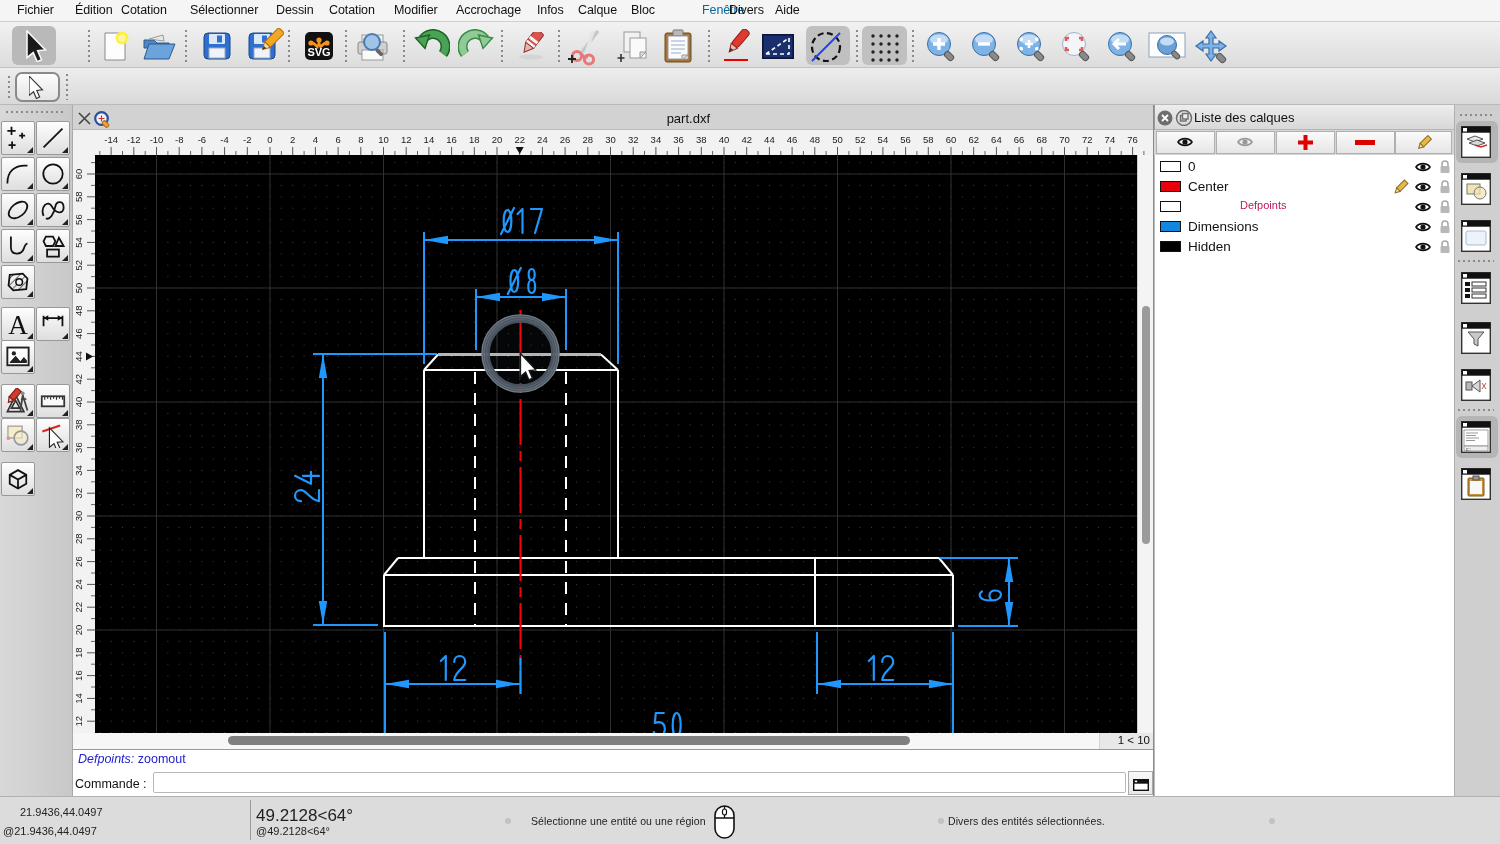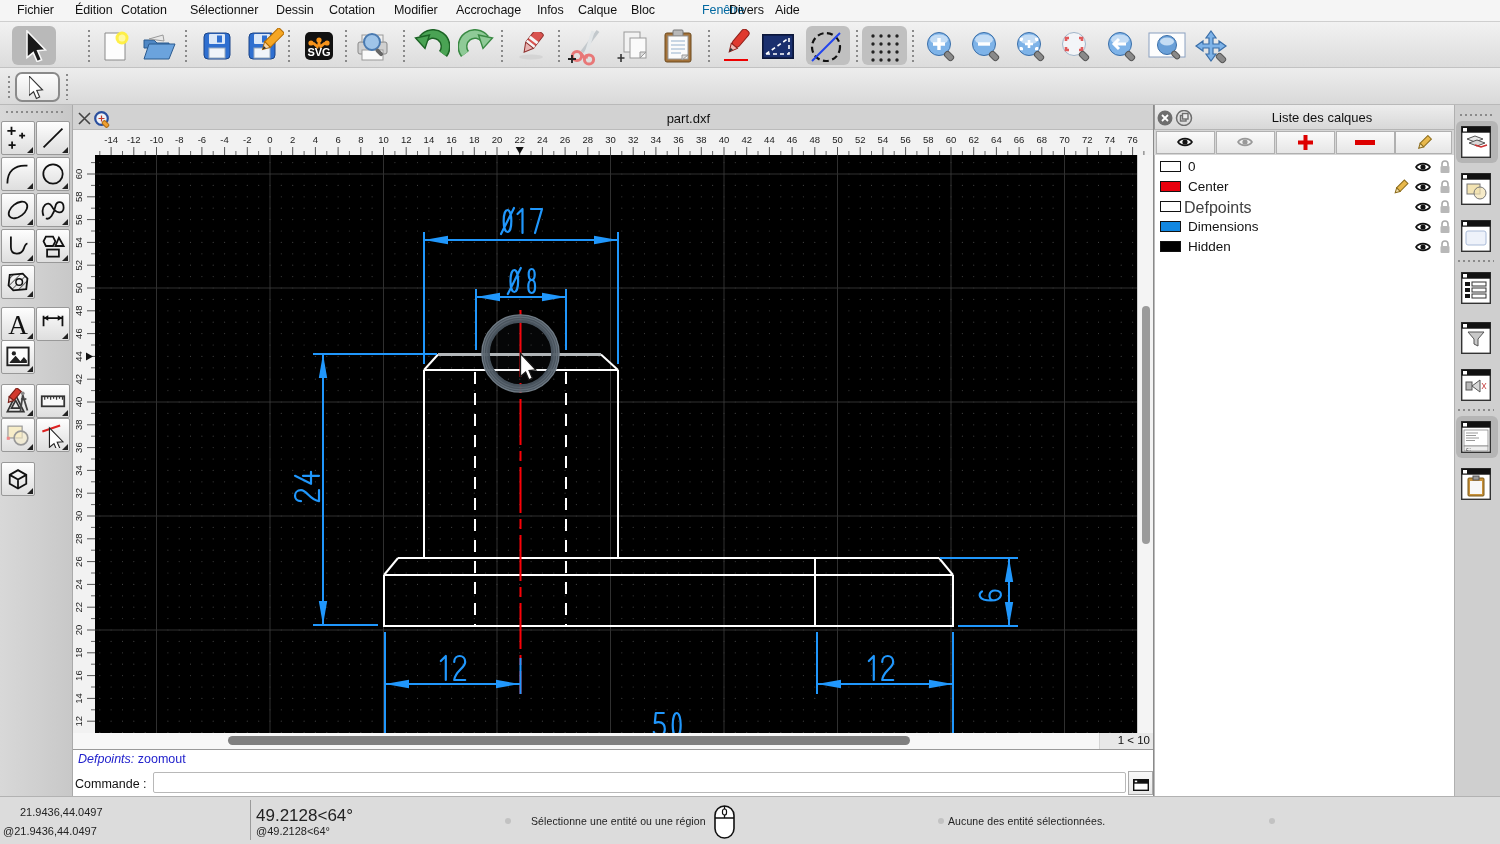--- a/index.html
+++ b/index.html
@@ -709,21 +709,21 @@
 <rect x="1.8" y="1.6" width="2.4" height="1.6" fill="#fff"></rect>
     </svg>
 <div class="abs" style="left:1154px;top:105px;width:300px;height:25px;background:linear-gradient(#ededed,#d8d8d8);border-bottom:1px solid #b5b5b5;border-left:1px solid #999"></div>
 <svg class="abs" style="left:1157px;top:110px" width="36" height="16" viewBox="0 0 36 16">
 <circle cx="8" cy="8" r="7.5" fill="#6e6e6e"></circle>
       <path d="M5,5 l6,6 M11,5 l-6,6" stroke="#fff" stroke-width="1.8"></path>
 <circle cx="27" cy="8" r="7.5" fill="none" stroke="#6e6e6e" stroke-width="1.5"></circle>
       <rect x="23.5" y="5.5" width="5.5" height="5.5" fill="none" stroke="#6e6e6e" stroke-width="1.4"></rect>
       <rect x="25.5" y="3.5" width="5.5" height="5.5" fill="#ededed" stroke="#6e6e6e" stroke-width="1.4"></rect>
     </svg>
-<div class="abs" style="left:1194px;top:110px;width:256px;font-size:13px;text-align:center;color:#111">Liste des calques</div>
+<div class="abs" style="left:1194px;top:110px;width:256px;font-size:13px;color:#111">Liste des calques</div>
 <div class="abs" style="left:1156px;top:131px;width:59px;height:23px;background:linear-gradient(#fafafa,#e6e6e6);border:1px solid #b0b0b0"></div>
 <div class="abs" style="left:1216px;top:131px;width:59px;height:23px;background:linear-gradient(#fafafa,#e6e6e6);border:1px solid #b0b0b0"></div>
 <div class="abs" style="left:1276px;top:131px;width:59px;height:23px;background:linear-gradient(#fafafa,#e6e6e6);border:1px solid #b0b0b0"></div>
 <div class="abs" style="left:1336px;top:131px;width:59px;height:23px;background:linear-gradient(#fafafa,#e6e6e6);border:1px solid #b0b0b0"></div>
 <div class="abs" style="left:1395px;top:131px;width:57px;height:23px;background:linear-gradient(#fafafa,#e6e6e6);border:1px solid #b0b0b0"></div>
 <svg class="abs" style="left:1177px;top:136px" width="16" height="12" viewBox="0 0 16 12">
       <path d="M1,6 C4,1.5 12,1.5 15,6 C12,10.5 4,10.5 1,6 Z" fill="none" stroke="#111" stroke-width="1.6"></path>
       <circle cx="8" cy="6" r="2.6" fill="#111"></circle>
     </svg>
 <svg class="abs" style="left:1237px;top:136px" width="16" height="12" viewBox="0 0 16 12">
@@ -763,21 +763,21 @@
 <path d="M3,6 V4 a3,3 0 0 1 6,0 V6" fill="none" stroke="#aaa" stroke-width="1.6"></path>
       <rect x="1.5" y="6" width="9" height="7" rx="1" fill="#b8b8b8"></rect>
     </svg>
 <svg class="abs" style="left:1392px;top:179px" width="17" height="17" viewBox="0 0 17 17">
 <g transform="rotate(45 8.5 8.5)">
         <rect x="6" y="0.5" width="5" height="11" fill="#e8b84b" stroke="#8a6a1a"></rect>
         <path d="M6,11.5 h5 l-2.5,4.5 z" fill="#f5e3b0" stroke="#8a6a1a"></path>
       </g>
     </svg>
 <div class="abs" style="left:1160px;top:201px;width:21px;height:11px;background:#fff;border:1.6px solid #111"></div>
-<div class="abs" style="left:1184px;top:199px;font-size:16px;color:#404040">Defpoints</div>
+<div class="abs" style="left:1240px;top:199px;font-size:11px;color:#be185d">Defpoints</div>
 <svg class="abs" style="left:1415px;top:201px" width="16" height="12" viewBox="0 0 16 12">
       <path d="M1,6 C4,1.5 12,1.5 15,6 C12,10.5 4,10.5 1,6 Z" fill="none" stroke="#111" stroke-width="1.6"></path>
       <circle cx="8" cy="6" r="2.6" fill="#111"></circle>
     </svg>
 <svg class="abs" style="left:1439px;top:200px" width="12" height="14" viewBox="0 0 12 14">
 <path d="M3,6 V4 a3,3 0 0 1 6,0 V6" fill="none" stroke="#aaa" stroke-width="1.6"></path>
       <rect x="1.5" y="6" width="9" height="7" rx="1" fill="#b8b8b8"></rect>
     </svg>
 <div class="abs" style="left:1160px;top:221px;width:21px;height:11px;background:#1287e0;border:1.6px solid #111"></div>
 <div class="abs" style="left:1188px;top:219px;font-size:13.5px;color:#111">Dimensions</div>
@@ -885,14 +885,14 @@
 <div class="abs" style="left:256px;top:806px;font-size:17px;color:#222">49.2128&lt;64°</div>
 <div class="abs" style="left:256px;top:825px;font-size:11px;color:#222">@49.2128&lt;64°</div>
 <div class="abs" style="left:505px;top:818px;width:6px;height:6px;border-radius:3px;background:#c2c2c2"></div>
 <div class="abs" style="left:531px;top:815px;font-size:10.5px;color:#222;letter-spacing:0.1px">Sélectionne une entité ou une région</div>
 <svg class="abs" style="left:714px;top:805px" width="21" height="34" viewBox="0 0 21 34">
 <rect x="1" y="1" width="19" height="32" rx="9.5" fill="#fff" stroke="#111" stroke-width="1.6"></rect>
 <path d="M10.5,1 V13 M1,13 H20" stroke="#111" stroke-width="1.3"></path>
 <rect x="8.5" y="4" width="4" height="6" rx="2" fill="#fff" stroke="#111" stroke-width="1.2"></rect>
     </svg>
 <div class="abs" style="left:938px;top:818px;width:6px;height:6px;border-radius:3px;background:#c2c2c2"></div>
-<div class="abs" style="left:948px;top:815px;font-size:10.5px;color:#222;letter-spacing:0.1px">Aucune des entité sélectionnées.</div>
+<div class="abs" style="left:948px;top:815px;font-size:10.5px;color:#222;letter-spacing:0.1px">Divers des entités sélectionnées.</div>
 <div class="abs" style="left:1269px;top:818px;width:6px;height:6px;border-radius:3px;background:#c2c2c2"></div>
 </div>
 </body></html>

